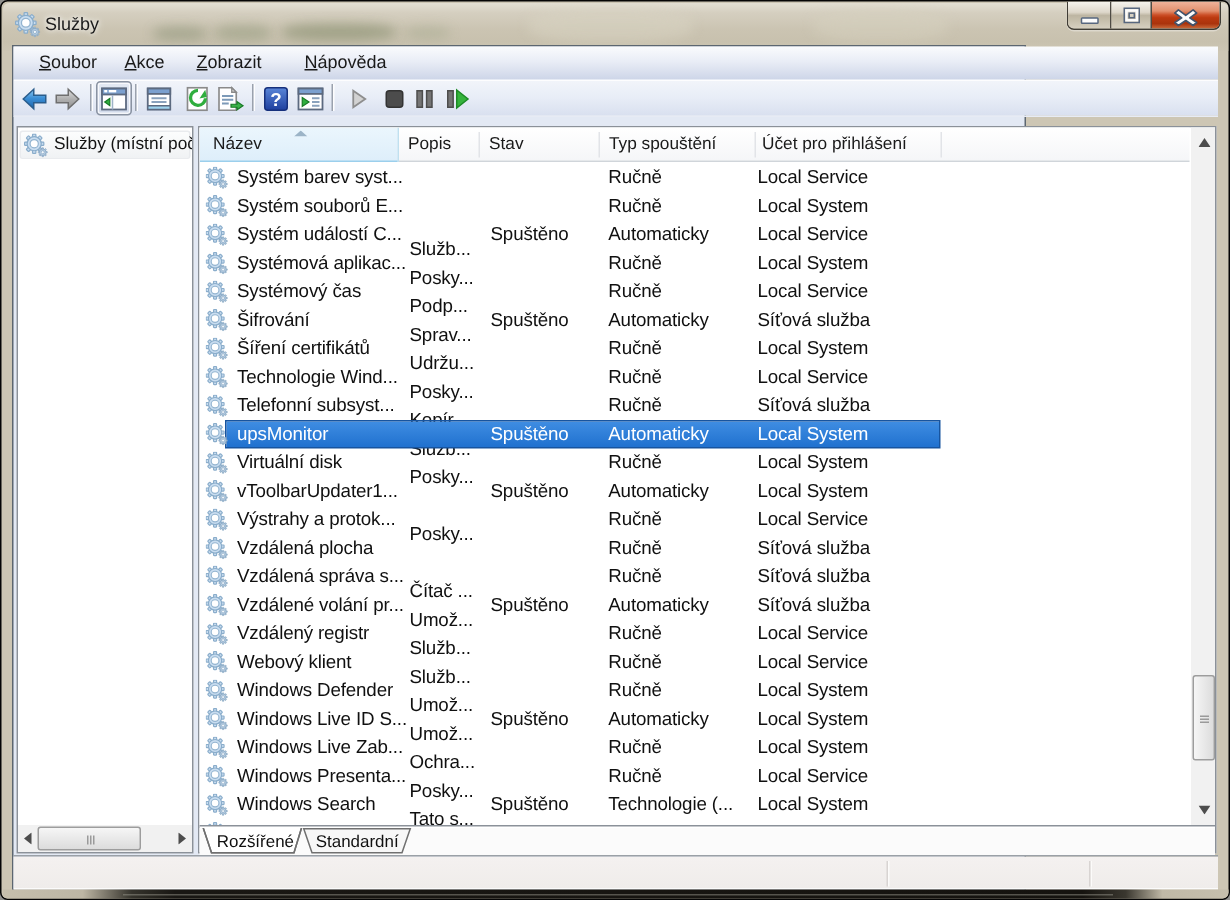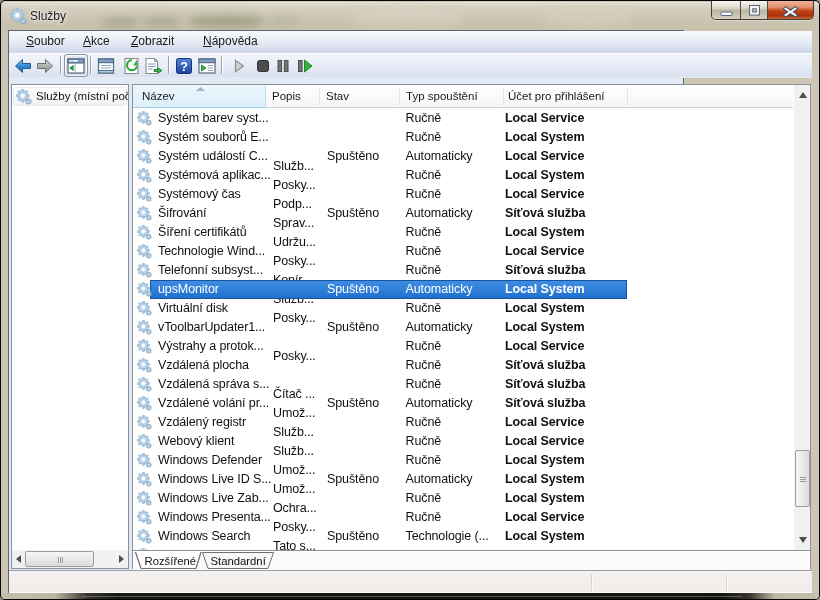--- a/index.html
+++ b/index.html
@@ -28,21 +28,21 @@
 .sarr{position:absolute;}
 #rpane{position:absolute;left:123px;top:53px;width:679px;height:485px;border:1px solid #8b9199;background:#fff;}
 #list{position:absolute;left:0;top:0;width:677px;height:466px;border-bottom:1px solid #8b9199;overflow:hidden;background:#fff;}
 #lhead{position:absolute;left:0;top:0;width:660px;height:23px;background:linear-gradient(180deg,#ffffff,#f5f6f8);border-bottom:1px solid #d0d5da;font-size:11.5px;color:#1a1a1a;}
 #hsort{position:absolute;left:0;top:0;width:133px;height:23px;background:linear-gradient(180deg,#ebf6fd,#ddeefa);border-right:1px solid #c0e0f0;box-shadow:inset 0 -1px 0 #9bcfec;}
 .hl{position:absolute;top:0;line-height:22px;white-space:nowrap;}
 .hsep{position:absolute;top:3px;width:1px;height:17px;background:#e2e4e8;}
 .row{position:absolute;left:0;width:660px;height:19px;font-size:12.5px;letter-spacing:-0.1px;color:#101010;}
 .rgear{position:absolute;left:4px;top:2px;width:15px;height:15px;}
 .c{position:absolute;top:0;line-height:19px;white-space:nowrap;}
-.n{left:25px;} .p{left:140px;margin-top:48px;} .s{left:194px;} .t{left:272.5px;} .u{left:372px;font-weight:bold;}
+.n{left:25px;} .p{left:140px;margin-top:48px;} .s{left:194px;} .t{left:272.5px;} .u{left:372px;}
 .selbar{position:absolute;left:17px;top:0;width:477px;height:19px;background:linear-gradient(180deg,#3f8de2,#2071cf);border:1px solid #17549f;}
 .sel .c{color:#fff;}
 #vscroll{position:absolute;left:661px;top:0;width:16px;height:465px;background:#f1f1f1;}
 #vthumb{position:absolute;left:1px;top:365px;width:15px;height:57px;background:linear-gradient(90deg,#f6f6f6,#dcdcdc);border:1px solid #9d9d9d;border-radius:2px;}
 .vgrip{position:absolute;left:4px;width:6px;height:1px;background:#9a9a9a;box-shadow:0 2px 0 #9a9a9a,0 4px 0 #9a9a9a;}
 #tabstrip{position:absolute;left:0;top:467px;width:677px;height:18px;background:#fbfbfb;}
 #statusbar{position:absolute;left:0;top:539px;width:803px;height:23px;border-top:1px solid #9aa0a6;background:linear-gradient(180deg,#f4f1f0,#efecea);box-shadow:inset 0 -1px 0 #fbfbfb;}
 .ssep{position:absolute;top:3px;width:1px;height:17px;background:#d8d4d2;box-shadow:1px 0 0 #fcfbfa;}
 #botband{position:absolute;left:1px;top:592px;width:818px;height:7px;background:linear-gradient(90deg,#c6bfad 0%,#bdb6a4 6.5%,#35332c 10.5%,#191713 14%,#15130f 88%,#3a372f 91.5%,#c0b9a7 94.5%,#c6bfad 100%);}
 </style></head><body>

